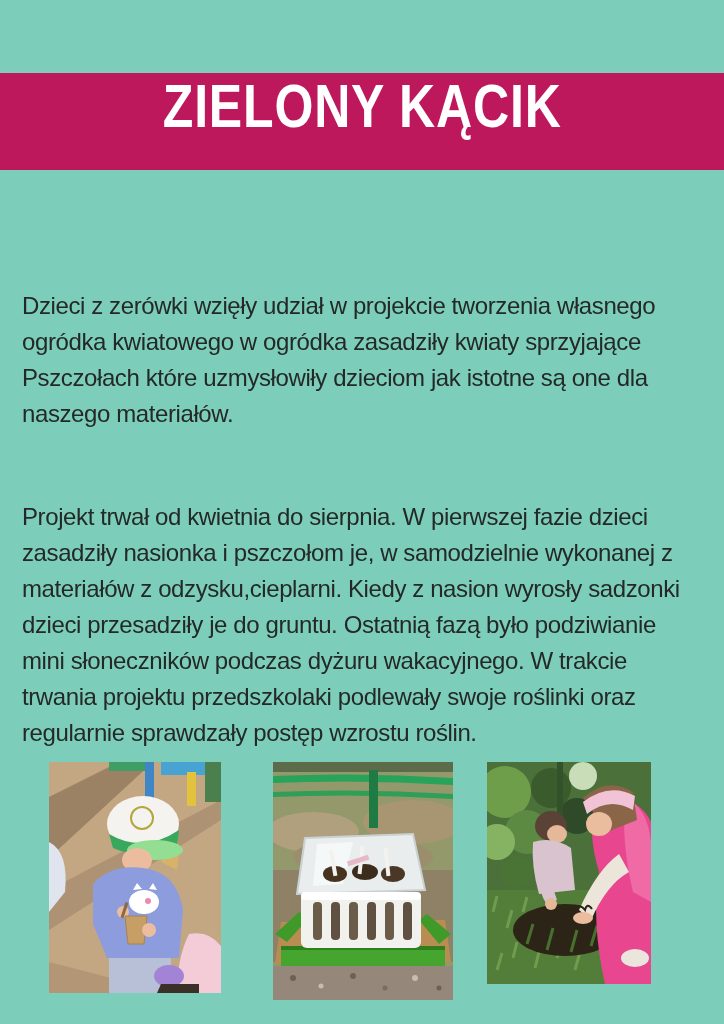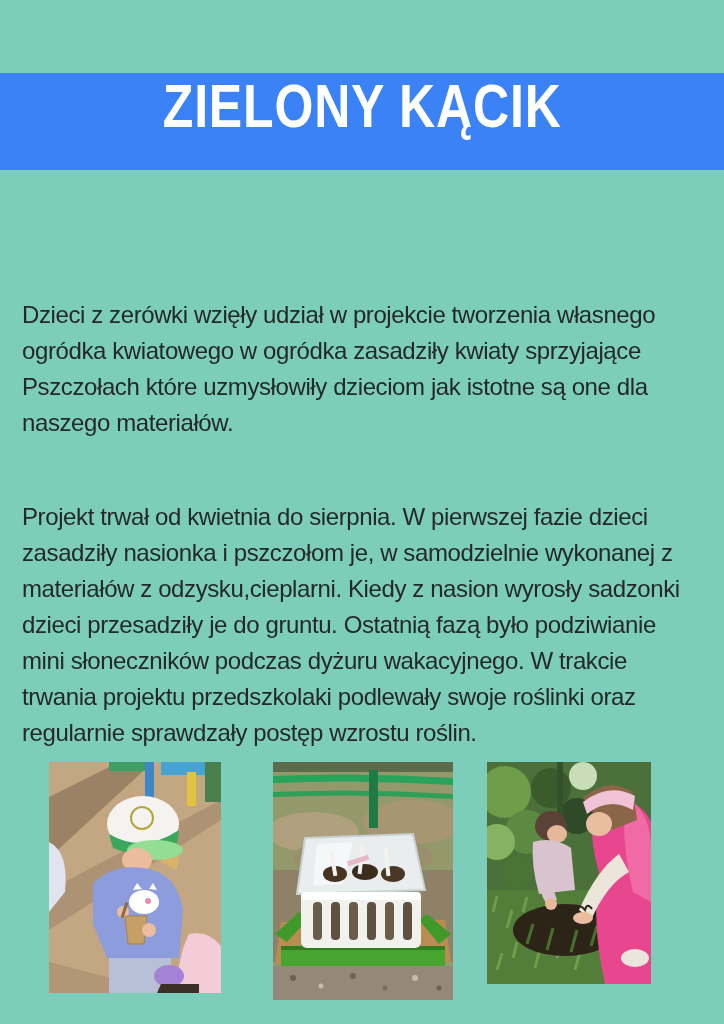--- a/index.html
+++ b/index.html
@@ -20,35 +20,35 @@
     letter-spacing:1px;white-space:nowrap;
     transform:scaleX(0.82);transform-origin:center;
   }
   
   .subtitle,.para{
     position:absolute;left:22px;right:0;
     font-size:24px;line-height:36px;letter-spacing:-0.4px;
   }
   .subtitle{top:194px;line-height:37px;}
   .para .line{white-space:nowrap;}
-  .para1{top:297px;}
+  .para1{top:288px;}
   .para2{top:499px;}
   
   .photo{position:absolute;margin:0;padding:0;line-height:0;}
   .photo svg{display:block;}
   .photo1{left:49px;top:762px;width:172px;height:231px;}
   .photo2{left:273px;top:762px;width:180px;height:238px;}
   .photo3{left:487px;top:762px;width:164px;height:222px;}
 </style>
 </head>
 <body>
 
 <div class="page" id="pageEl" style="background: rgb(124, 206, 186); color: rgb(36, 41, 39);">
 
-  <div class="banner" id="bannerEl" style="background: #3b82f6; align-items: center;">
+  <div class="banner" id="bannerEl" style="background: #be185d; align-items: center;">
     <h1 id="titleEl" style="color: rgb(255, 255, 255);">ZIELONY KĄCIK</h1>
   </div>
 
 
   <div class="para para1">
     <div class="line">Dzieci z zerówki wzięły udział w projekcie tworzenia własnego</div>
     <div class="line">ogródka kwiatowego w ogródka zasadziły kwiaty sprzyjające</div>
     <div class="line">Pszczołach które uzmysłowiły dzieciom jak istotne są one dla</div>
     <div class="line">naszego materiałów.</div>
   </div>

